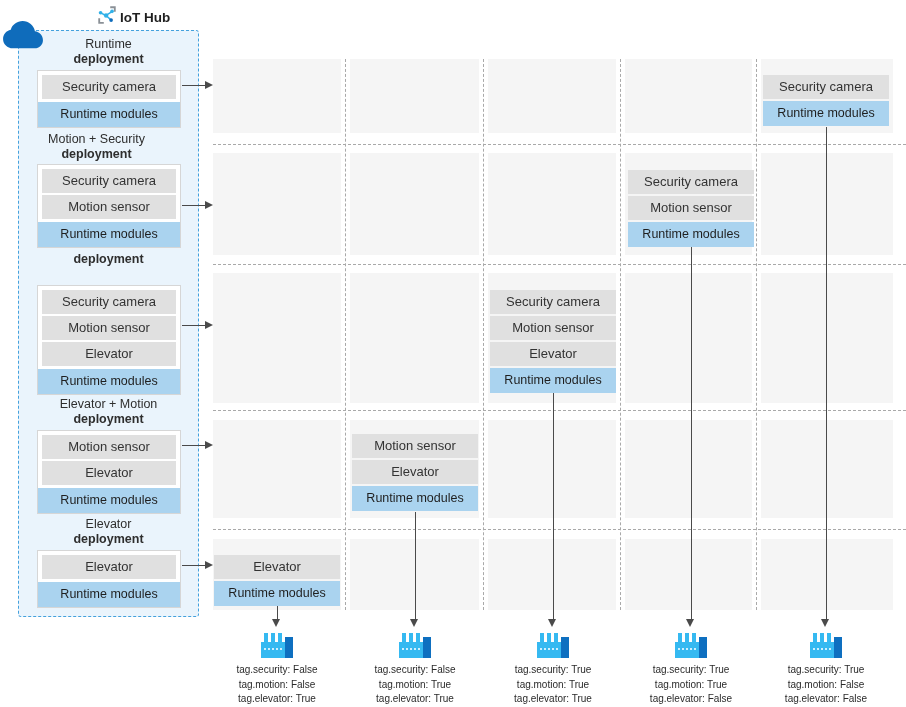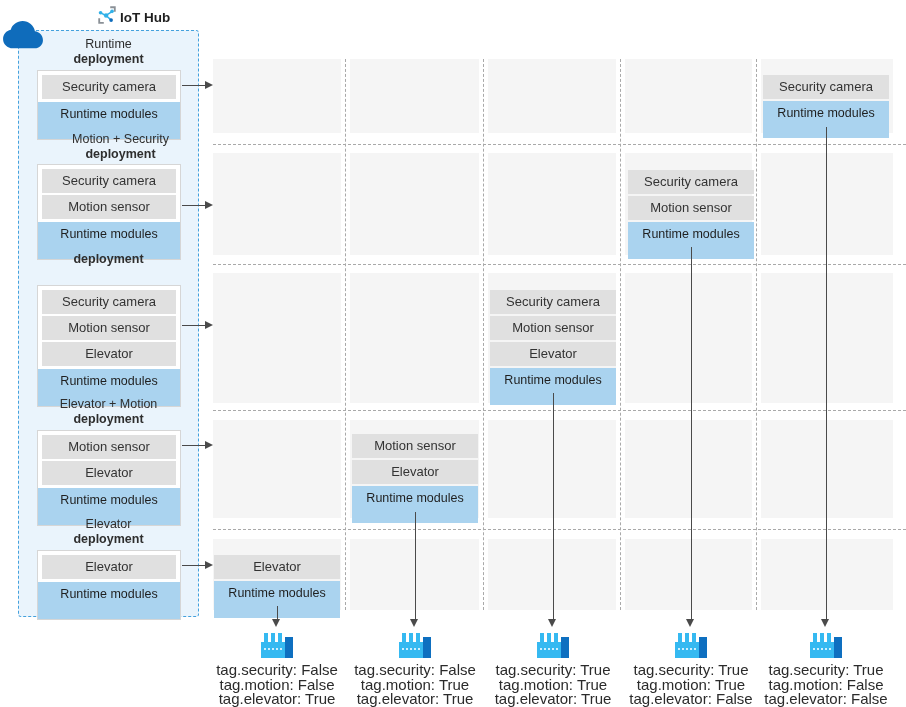--- a/index.html
+++ b/index.html
@@ -18,21 +18,21 @@
   
   .dep-title{position:absolute;text-align:center;font-size:12.5px;line-height:15px;color:#2e2e2e;}
   .dep-title .t1{font-weight:400;}
   .dep-title .t2{font-weight:700;}
 
   
   .dstack{position:absolute;background:#fff;border:1px solid #d6d6d6;box-sizing:border-box;}
   .dstack .mods{display:flex;flex-direction:column;gap:2px;padding:4px 4px 3px 4px;}
   .mod{background:#e0e0e0;height:24px;line-height:24px;text-align:center;
        font-size:13px;color:#333;}
-  .runtime{background:#aad3ef;height:37px;line-height:25px;text-align:center;
+  .runtime{background:#aad3ef;height:25px;line-height:25px;text-align:center;
        font-size:12.5px;color:#1f1f1f;}
 
   
   .devstack{position:absolute;display:flex;flex-direction:column;gap:2px;}
 
   
   .band{position:absolute;left:213px;width:680px;background:#f5f5f5;}
   .gapcol{position:absolute;top:59px;height:551px;width:9px;background:#fff;}
   .vdash{position:absolute;top:59px;height:551px;width:0;border-left:1px dashed #a9a9a9;}
   .hdash{position:absolute;left:213px;width:693px;height:0;border-top:1px dashed #a9a9a9;}
@@ -40,21 +40,21 @@
   
   .harrow{position:absolute;width:23px;height:0;border-top:1.5px solid #4a4a4a;}
   .harrow::after{content:'';position:absolute;right:-8px;top:-4.7px;width:0;height:0;
       border-left:8px solid #4a4a4a;border-top:4px solid transparent;border-bottom:4px solid transparent;}
   .varrow{position:absolute;width:0;border-left:1.5px solid #4a4a4a;}
   .varrow::after{content:'';position:absolute;bottom:-7px;left:-5.7px;width:0;height:0;
       border-top:8px solid #4a4a4a;border-left:4.5px solid transparent;border-right:4.5px solid transparent;}
 
   
   .factory{position:absolute;width:36px;height:30px;}
-  .tags{position:absolute;width:160px;text-align:center;font-size:15px;
+  .tags{position:absolute;width:160px;text-align:center;font-size:10px;
         line-height:14.5px;color:#2b2b2b;}
 </style>
 </head>
 <body>
 
 <div id="canvas">
 
   <div class="band" style="top:59px;height:74px"></div>
   <div class="band" style="top:153px;height:102px"></div>
   <div class="band" style="top:273px;height:130px"></div>
@@ -104,21 +104,21 @@
     <div class="t1">Runtime</div>
     <div class="t2">deployment</div>
   </div>
   <div class="dstack" style="left:37px;top:70px;width:144px">
     <div class="mods">
       <div class="mod">Security camera</div>
     </div>
     <div class="runtime">Runtime modules</div>
   </div>
 
-  <div class="dep-title" style="left:30px;top:132px;width:181px">
+  <div class="dep-title" style="left:6px;top:132px;width:181px">
     <div class="t1">Motion + Security</div>
     <div class="t2">deployment</div>
   </div>
   <div class="dstack" style="left:37px;top:164px;width:144px">
     <div class="mods">
       <div class="mod">Security camera</div>
       <div class="mod">Motion sensor</div>
     </div>
     <div class="runtime">Runtime modules</div>
   </div>

